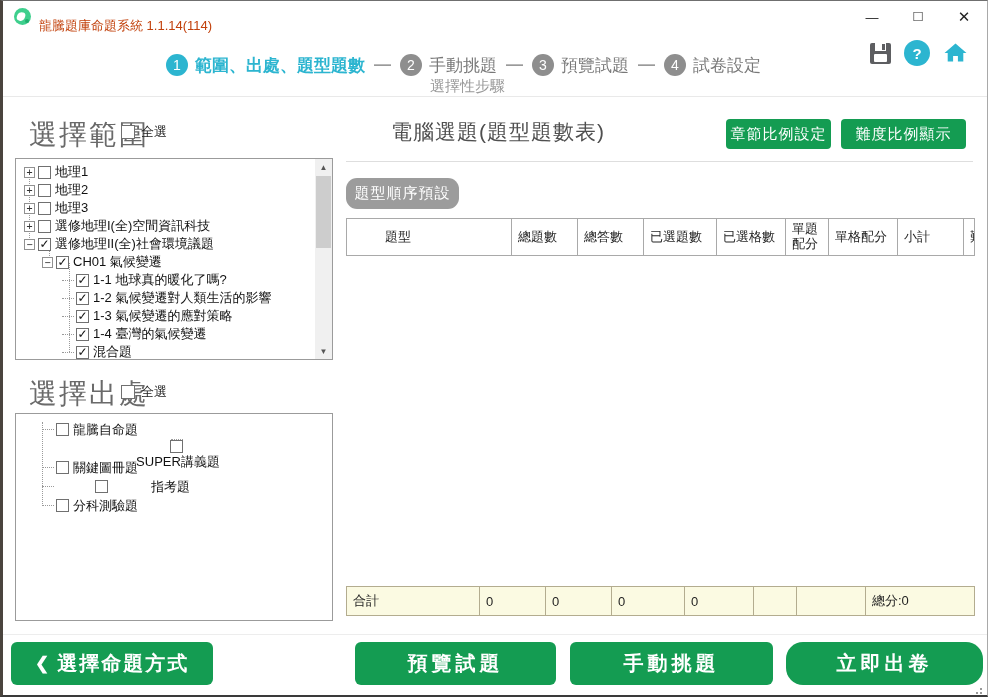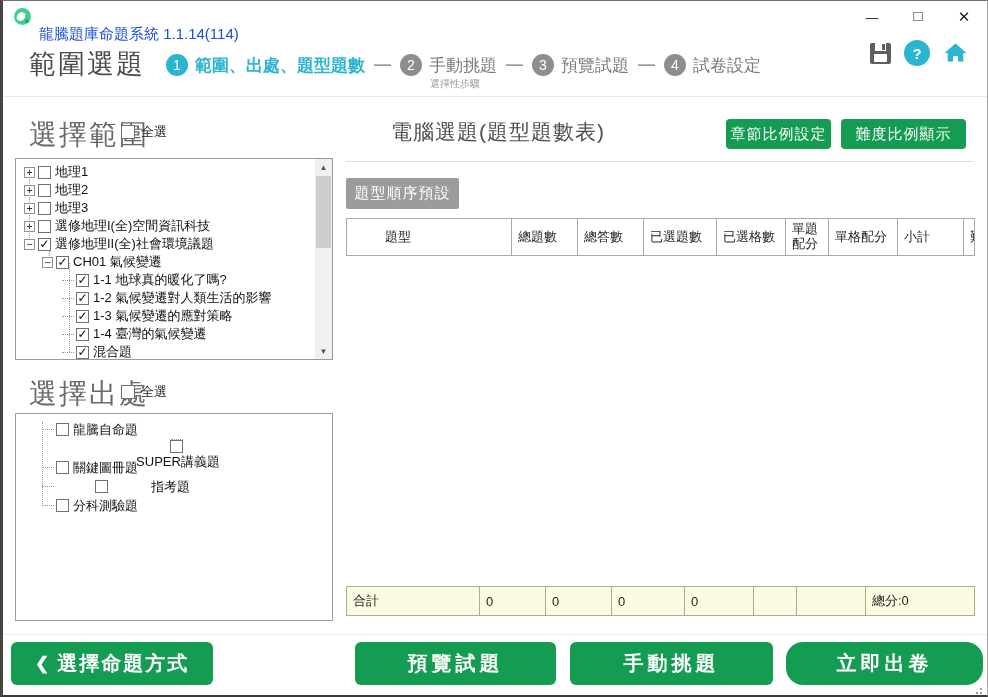--- a/index.html
+++ b/index.html
@@ -8,36 +8,36 @@
   .win {
     position:relative; width:988px; height:697px; background:#fff; overflow:hidden;
     border-top:1px solid #6f6f6f; border-left:3px solid #4a443e;
     border-right:1px solid #a9a9a9; border-bottom:2px solid #3a3a3a;
   }
   
   .titlebar { position:absolute; left:0; top:0; right:0; height:32px; background:#fff; }
   .logo { position:absolute; left:11px; top:7px; width:17px; height:17px; border-radius:50%; background:#3ecf8d; }
   .logo::after { content:""; position:absolute; left:3px; top:4px; width:8px; height:9px; background:#fff; border-radius:60% 40% 55% 45%; transform:rotate(18deg); }
   .logo::before { content:""; position:absolute; right:2px; bottom:2px; width:4px; height:4px; background:#1faf6e; border-radius:50%; }
-  .wtitle { position:absolute; left:36px; top:24px; font-size:15px; color:#1d4ed8; }
+  .wtitle { position:absolute; left:36px; top:16px; font-size:13px; color:#c2410c; }
   .wctrl { position:absolute; right:0; top:0; display:flex; }
   .wbtn { width:46px; height:32px; display:flex; align-items:center; justify-content:center; color:#222; cursor:default; }
   .wbtn.min { font-size:13px; }
   .wbtn.max { font-size:15px; margin-top:-2px; }
   .wbtn.cls { font-size:15px; }
   
   .page-title { position:absolute; left:26px; top:45px; font-size:27px; font-weight:500; color:#4b4b4b; letter-spacing:2px; }
   .steps { position:absolute; left:163px; top:42px; height:44px; display:flex; align-items:center; gap:9px; }
   .circle { width:22px; height:22px; border-radius:50%; background:#8e8e8e; color:#fff; font-size:14px; display:flex; align-items:center; justify-content:center; flex:0 0 auto; }
   .step { display:flex; align-items:center; gap:7px; }
   .step .slabel { font-size:17px; color:#787878; font-weight:500; white-space:nowrap; }
   .step.active .circle { background:#2cb5d0; }
   .step.active .slabel { color:#2cb5d0; font-weight:700; }
   .lblwrap { position:relative; }
-  .ssub { position:absolute; left:1px; top:100%; font-size:10px; color:#9a9a9a; white-space:nowrap;font-family:Liberation Serif, serif; }
+  .ssub { position:absolute; left:1px; top:100%; font-size:15px; color:#9a9a9a; white-space:nowrap;font-family:Liberation Serif, serif; }
   .dash { color:#9a9a9a; font-size:17px; font-weight:700; }
   .hicons { position:absolute; right:19px; top:39px; display:flex; align-items:center; gap:13px; }
   .floppy { position:relative; width:21px; height:21px; background:#5d5e61; border-radius:2px; }
   .floppy::before { content:""; position:absolute; top:0; left:5px; width:11px; height:8px; background:#fff; }
   .floppy::after { content:""; position:absolute; bottom:2px; left:4px; width:13px; height:8px; background:#fff; border-radius:1px; }
   .floppy .slot { position:absolute; top:1px; left:12px; width:3px; height:6px; background:#5d5e61; z-index:1; }
   .helpbtn { width:26px; height:26px; border-radius:50%; background:#2cb5d0; color:#fff; font-size:15px; font-weight:700; display:flex; align-items:center; justify-content:center; }
   .hsep { position:absolute; left:0; top:95px; right:0; height:1px; background:#e9e9e9; }
   
   .sec-h { position:absolute; font-size:28px; color:#6a6a6a; letter-spacing:2px; }
@@ -55,21 +55,21 @@
   .stub { width:12px; height:0; border-top:1px dotted #9a9a9a; margin-right:2px; flex:0 0 auto; }
   .guide { position:absolute; width:0; border-left:1px dotted #9a9a9a; }
   .sbar { position:absolute; right:0; top:0; bottom:0; width:17px; background:#f0f0f0; }
   .sarrow { position:absolute; left:0; width:17px; height:16px; display:flex; align-items:center; justify-content:center; font-size:8px; color:#555; }
   .sarrow.up { top:0; } .sarrow.dn { bottom:0; }
   .sthumb { position:absolute; left:1px; top:17px; width:15px; height:72px; background:#cdcdcd; }
   
   .main-title { position:absolute; left:345px; top:117px; font-size:21px; color:#4f4f4f; letter-spacing:1px;margin-left:43px; }
   .gbtn { position:absolute; top:118px; height:30px; background:#149c52; color:#fff; font-size:15px; border-radius:4px; display:flex; align-items:center; justify-content:center; letter-spacing:1px; }
   .msep { position:absolute; left:343px; top:160px; width:627px; height:1px; background:#dedede; }
-  .preset { position:absolute; left:343px; top:177px; width:113px; height:31px; background:#9c9c9c; color:#fff; font-size:15px; border-radius:2px; display:flex; align-items:center; justify-content:center; letter-spacing:1px; }
+  .preset { position:absolute; left:343px; top:177px; width:113px; height:31px; background:#9c9c9c; color:#fff; font-size:15px; border-radius:11px; display:flex; align-items:center; justify-content:center; letter-spacing:1px; }
   .htable { position:absolute; left:343px; top:217px; width:629px; height:38px; border:1px solid #a9a9a9; display:flex; background:#fff;padding-left:32px; }
   .htable .cell { border-right:1px solid #a9a9a9; display:flex; align-items:center; padding-left:6px; font-size:13px; color:#1f1f1f; white-space:nowrap; overflow:hidden; }
   .htable .cell.wrap2 { white-space:normal; line-height:1.15; padding-right:2px; }
   .htable .cell:last-child { border-right:none; flex:1; }
   .ftable { position:absolute; left:343px; top:585px; width:629px; height:30px; border:1px solid #b3ac8f; display:flex; background:#fbfae2; }
   .ftable .cell { border-right:1px solid #b3ac8f; display:flex; align-items:center; padding-left:6px; font-size:13px; color:#1f1f1f; white-space:nowrap; }
   .ftable .cell:last-child { border-right:none; flex:1; }
   .c0{width:133px}.c1{width:66px}.c2{width:66px}.c3{width:73px}.c4{width:69px}.c5{width:43px}.c6{width:69px}.c7{width:66px}
   
   .bsep { position:absolute; left:0; top:633px; right:0; height:1px; background:#ededed; }
@@ -86,21 +86,20 @@
   <div class="titlebar">
     <span class="logo"></span>
     <span class="wtitle">龍騰題庫命題系統 1.1.14(114)</span>
     <div class="wctrl">
       <div class="wbtn min">—</div>
       <div class="wbtn max">□</div>
       <div class="wbtn cls">✕</div>
     </div>
   </div>
 
-  <div class="page-title">範圍選題</div>
   <div class="steps">
     <div class="step active">
       <span class="circle">1</span>
       <span class="slabel">範圍、出處、題型題數</span>
     </div>
     <span class="dash">—</span>
     <div class="step">
       <span class="circle">2</span>
       <span class="lblwrap">
         <span class="slabel">手動挑題</span>

